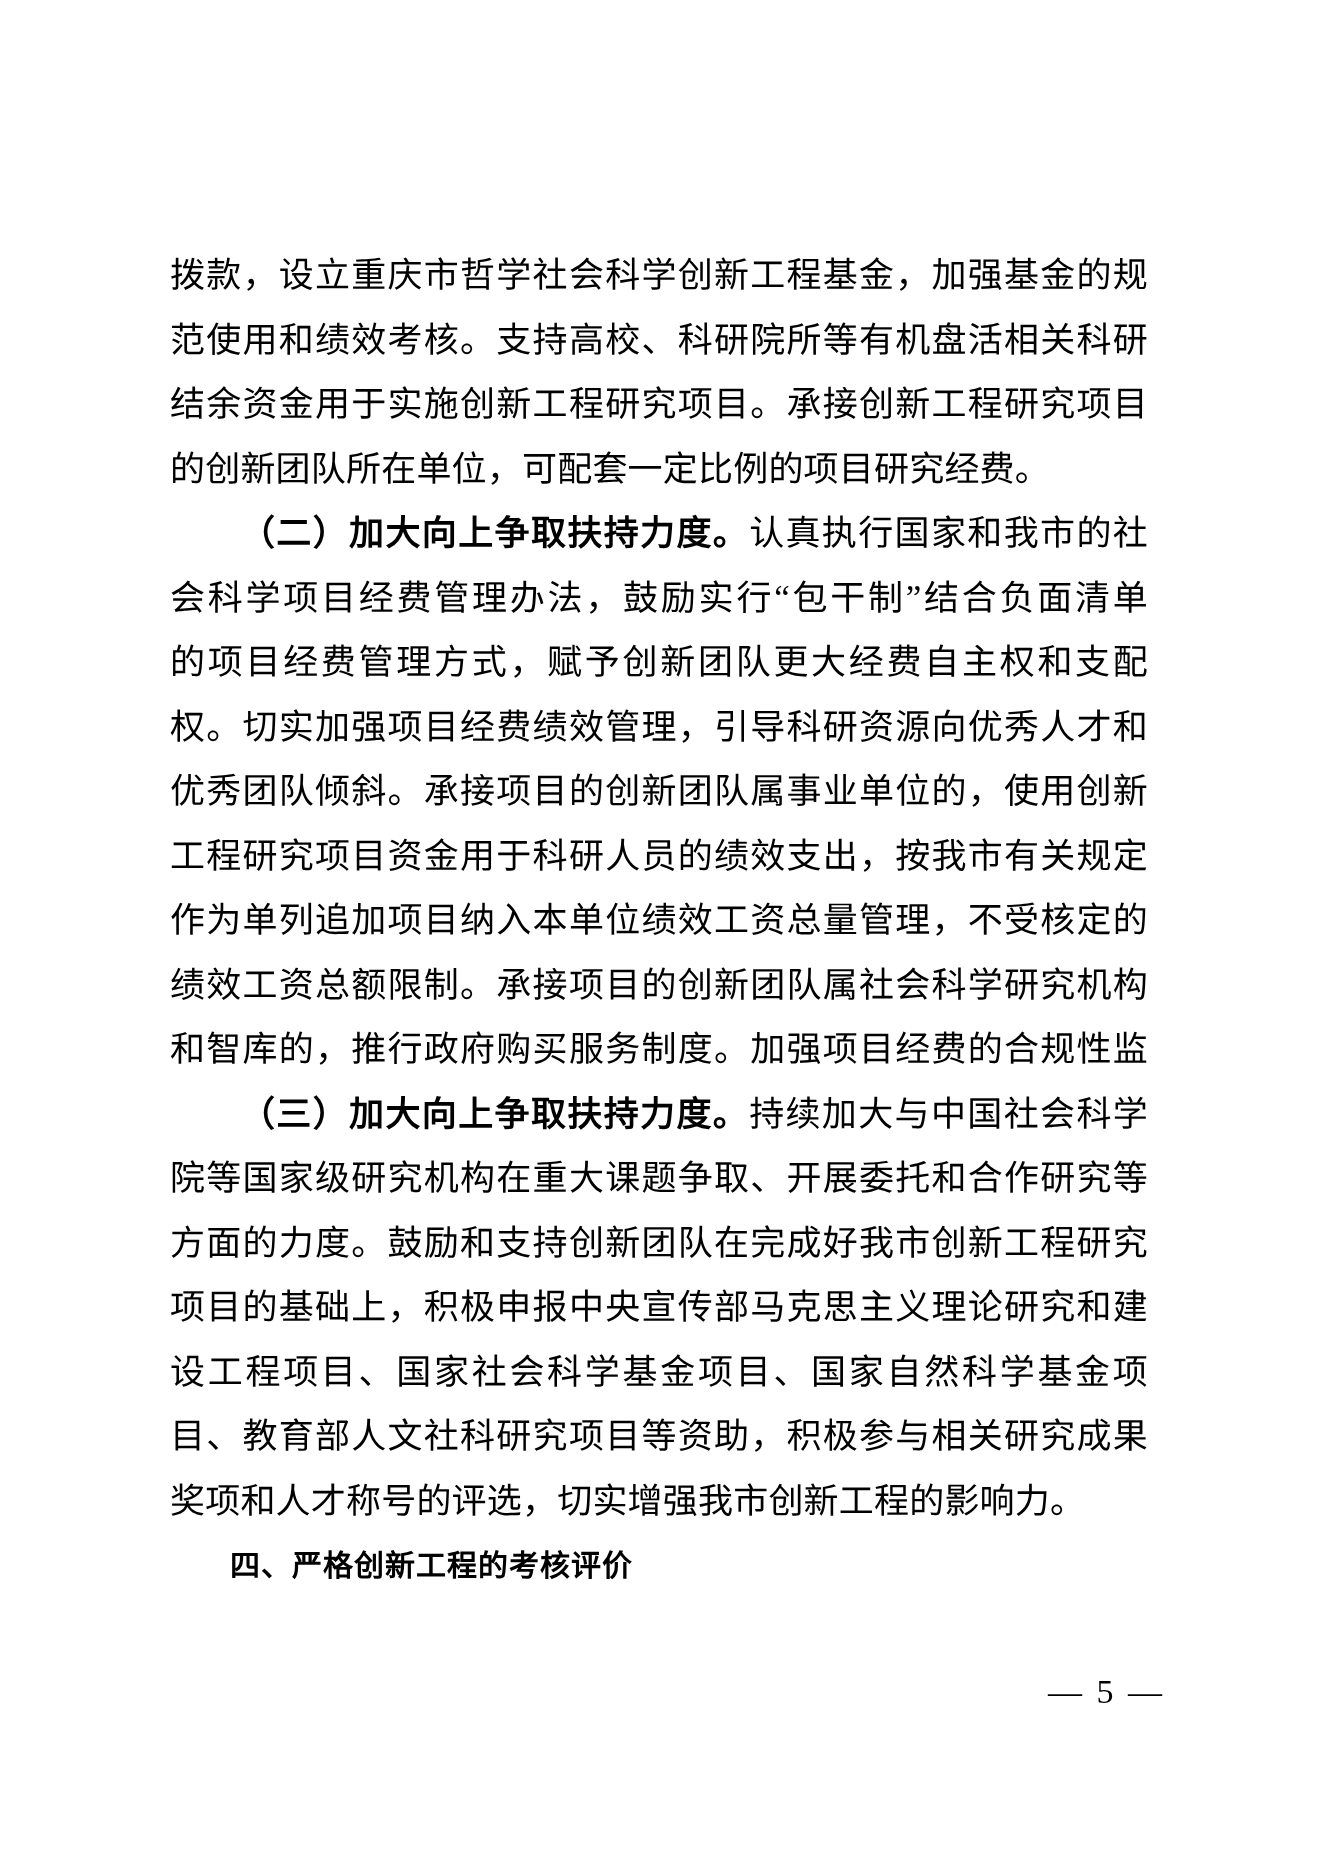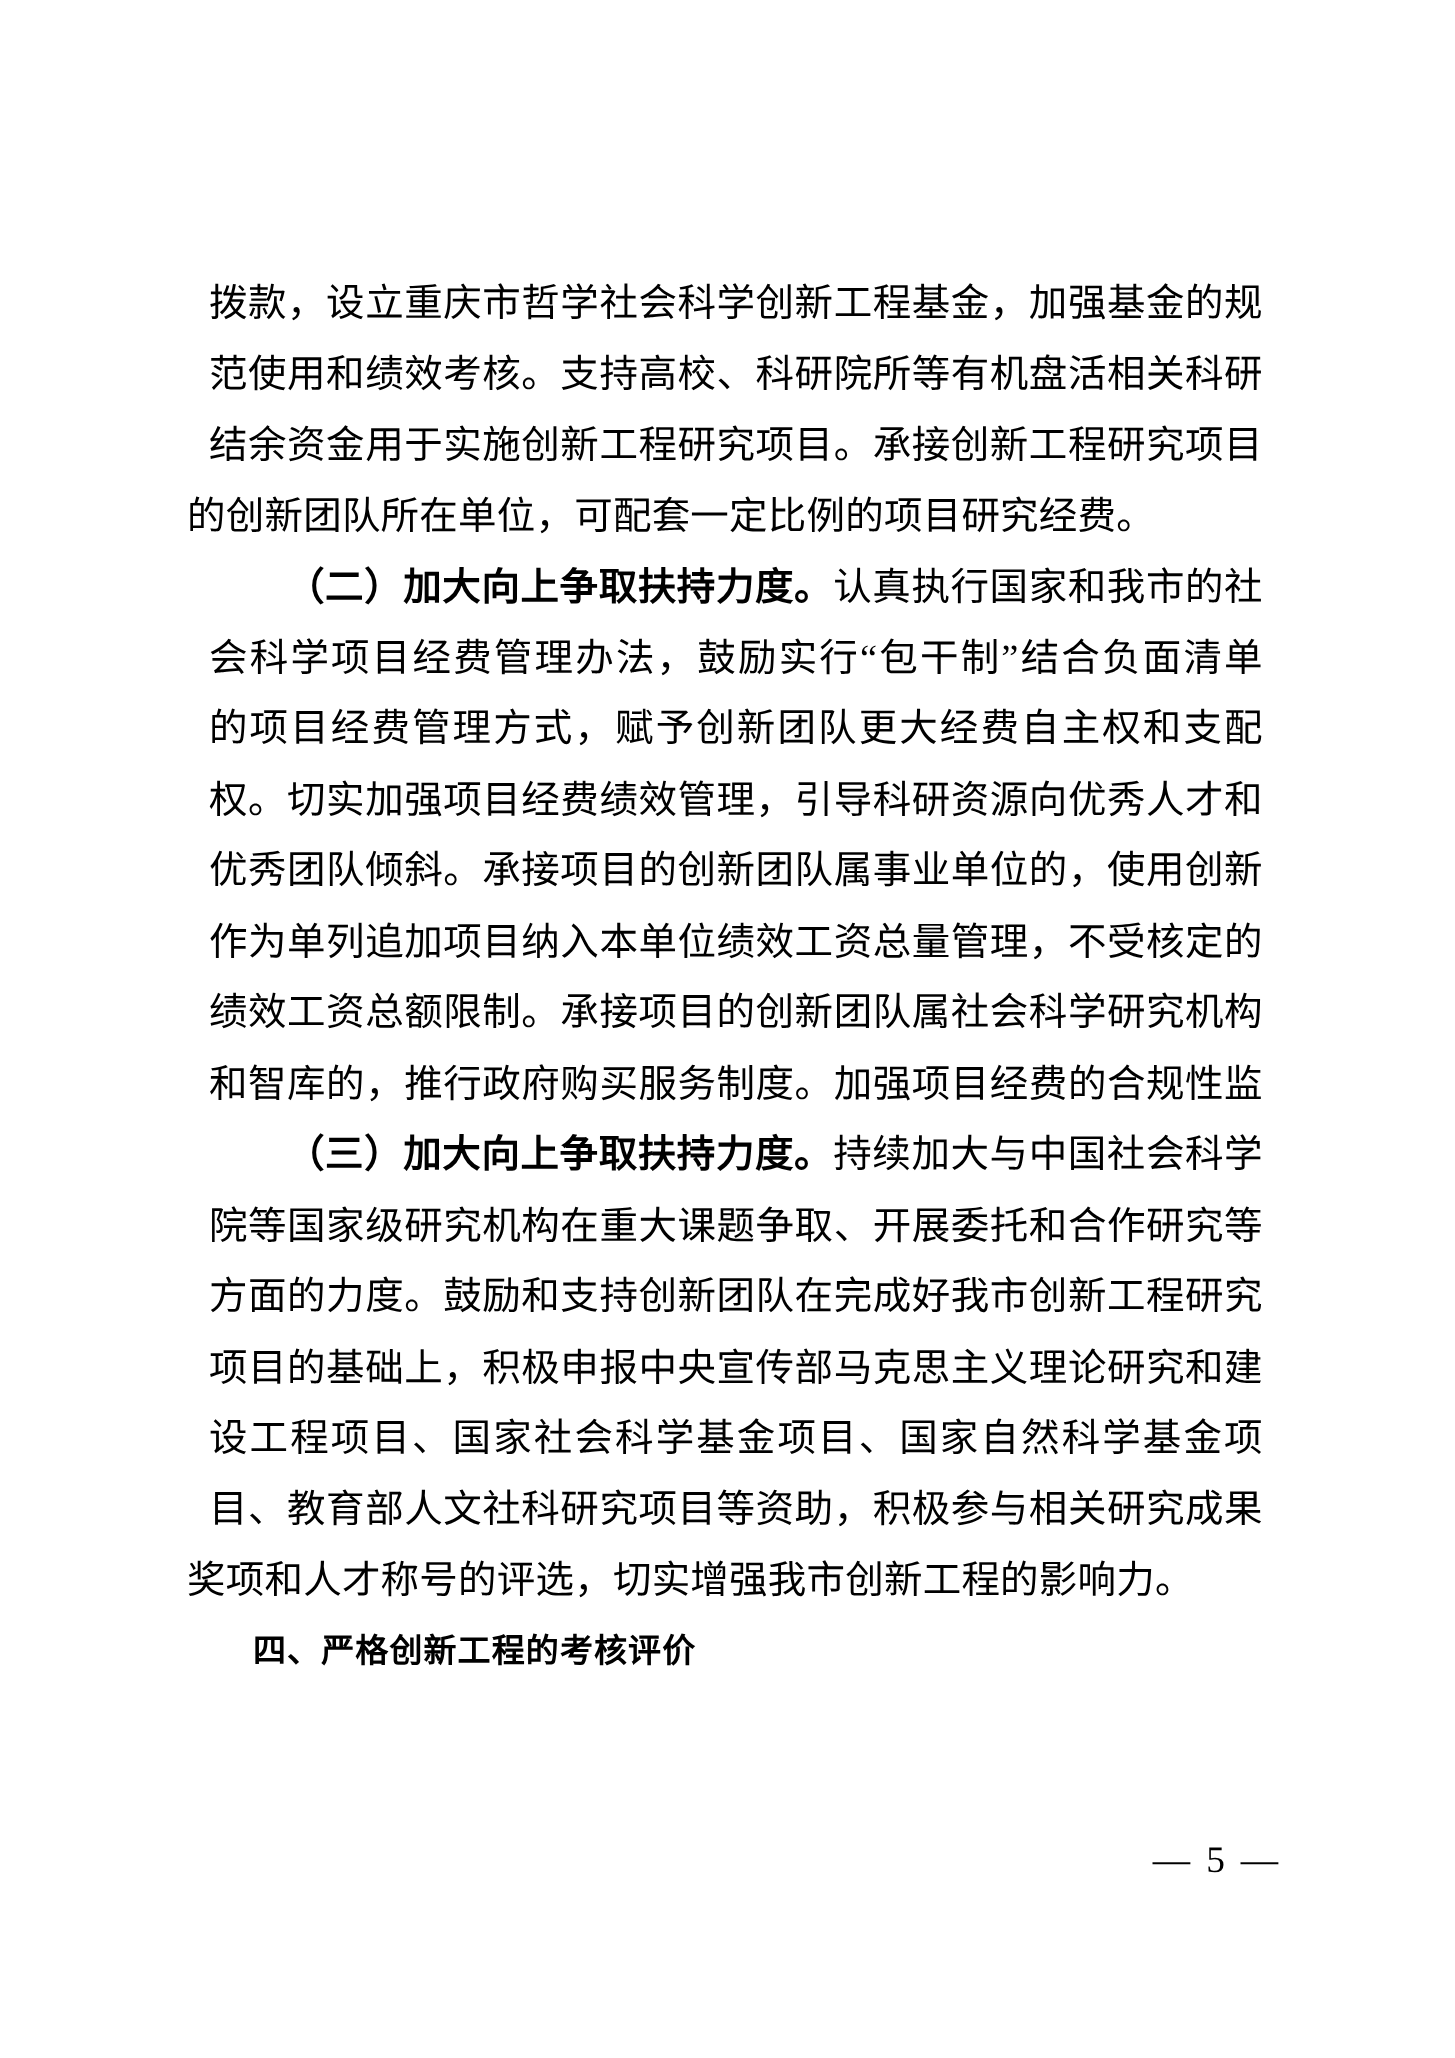--- a/index.html
+++ b/index.html
@@ -25,21 +25,20 @@
     font-family: "Liberation Serif", "DejaVu Serif", serif;
     font-size: 35px;
     line-height: 64.5px;
     color: #000000;
     font-weight: 400;
     letter-spacing: 0.2px;
   }
   .line.justify {
     text-align: justify;
     text-align-last: justify;
-    margin-left: 20px;
     -moz-text-align-last: justify;
   }
   .line.indent {
     text-indent: 2em;
   }
   .line.heading {
     font-family: "Liberation Sans", "DejaVu Sans", sans-serif;
     font-weight: 700;
     font-size: 30px;
     letter-spacing: 1px;
@@ -66,20 +65,21 @@
   <div class="text-block">
       <div class="line justify"><span class="run">拨款，设立重庆市哲学社会科学创新工程基金，加强基金的规</span></div>
       <div class="line justify"><span class="run">范使用和绩效考核。支持高校、科研院所等有机盘活相关科研</span></div>
       <div class="line justify"><span class="run">结余资金用于实施创新工程研究项目。承接创新工程研究项目</span></div>
       <div class="line"><span class="run">的创新团队所在单位，可配套一定比例的项目研究经费。</span></div>
       <div class="line justify indent"><span class="run bold">（二）加大向上争取扶持力度。</span><span class="run">认真执行国家和我市的社</span></div>
       <div class="line justify"><span class="run">会科学项目经费管理办法，鼓励实行“包干制”结合负面清单</span></div>
       <div class="line justify"><span class="run">的项目经费管理方式，赋予创新团队更大经费自主权和支配</span></div>
       <div class="line justify"><span class="run">权。切实加强项目经费绩效管理，引导科研资源向优秀人才和</span></div>
       <div class="line justify"><span class="run">优秀团队倾斜。承接项目的创新团队属事业单位的，使用创新</span></div>
+      <div class="line justify"><span class="run">工程研究项目资金用于科研人员的绩效支出，按我市有关规定</span></div>
       <div class="line justify"><span class="run">作为单列追加项目纳入本单位绩效工资总量管理，不受核定的</span></div>
       <div class="line justify"><span class="run">绩效工资总额限制。承接项目的创新团队属社会科学研究机构</span></div>
       <div class="line justify"><span class="run">和智库的，推行政府购买服务制度。加强项目经费的合规性监</span></div>
       <div class="line justify indent"><span class="run bold">（三）加大向上争取扶持力度。</span><span class="run">持续加大与中国社会科学</span></div>
       <div class="line justify"><span class="run">院等国家级研究机构在重大课题争取、开展委托和合作研究等</span></div>
       <div class="line justify"><span class="run">方面的力度。鼓励和支持创新团队在完成好我市创新工程研究</span></div>
       <div class="line justify"><span class="run">项目的基础上，积极申报中央宣传部马克思主义理论研究和建</span></div>
       <div class="line justify"><span class="run">设工程项目、国家社会科学基金项目、国家自然科学基金项</span></div>
       <div class="line justify"><span class="run">目、教育部人文社科研究项目等资助，积极参与相关研究成果</span></div>
       <div class="line"><span class="run">奖项和人才称号的评选，切实增强我市创新工程的影响力。</span></div>

